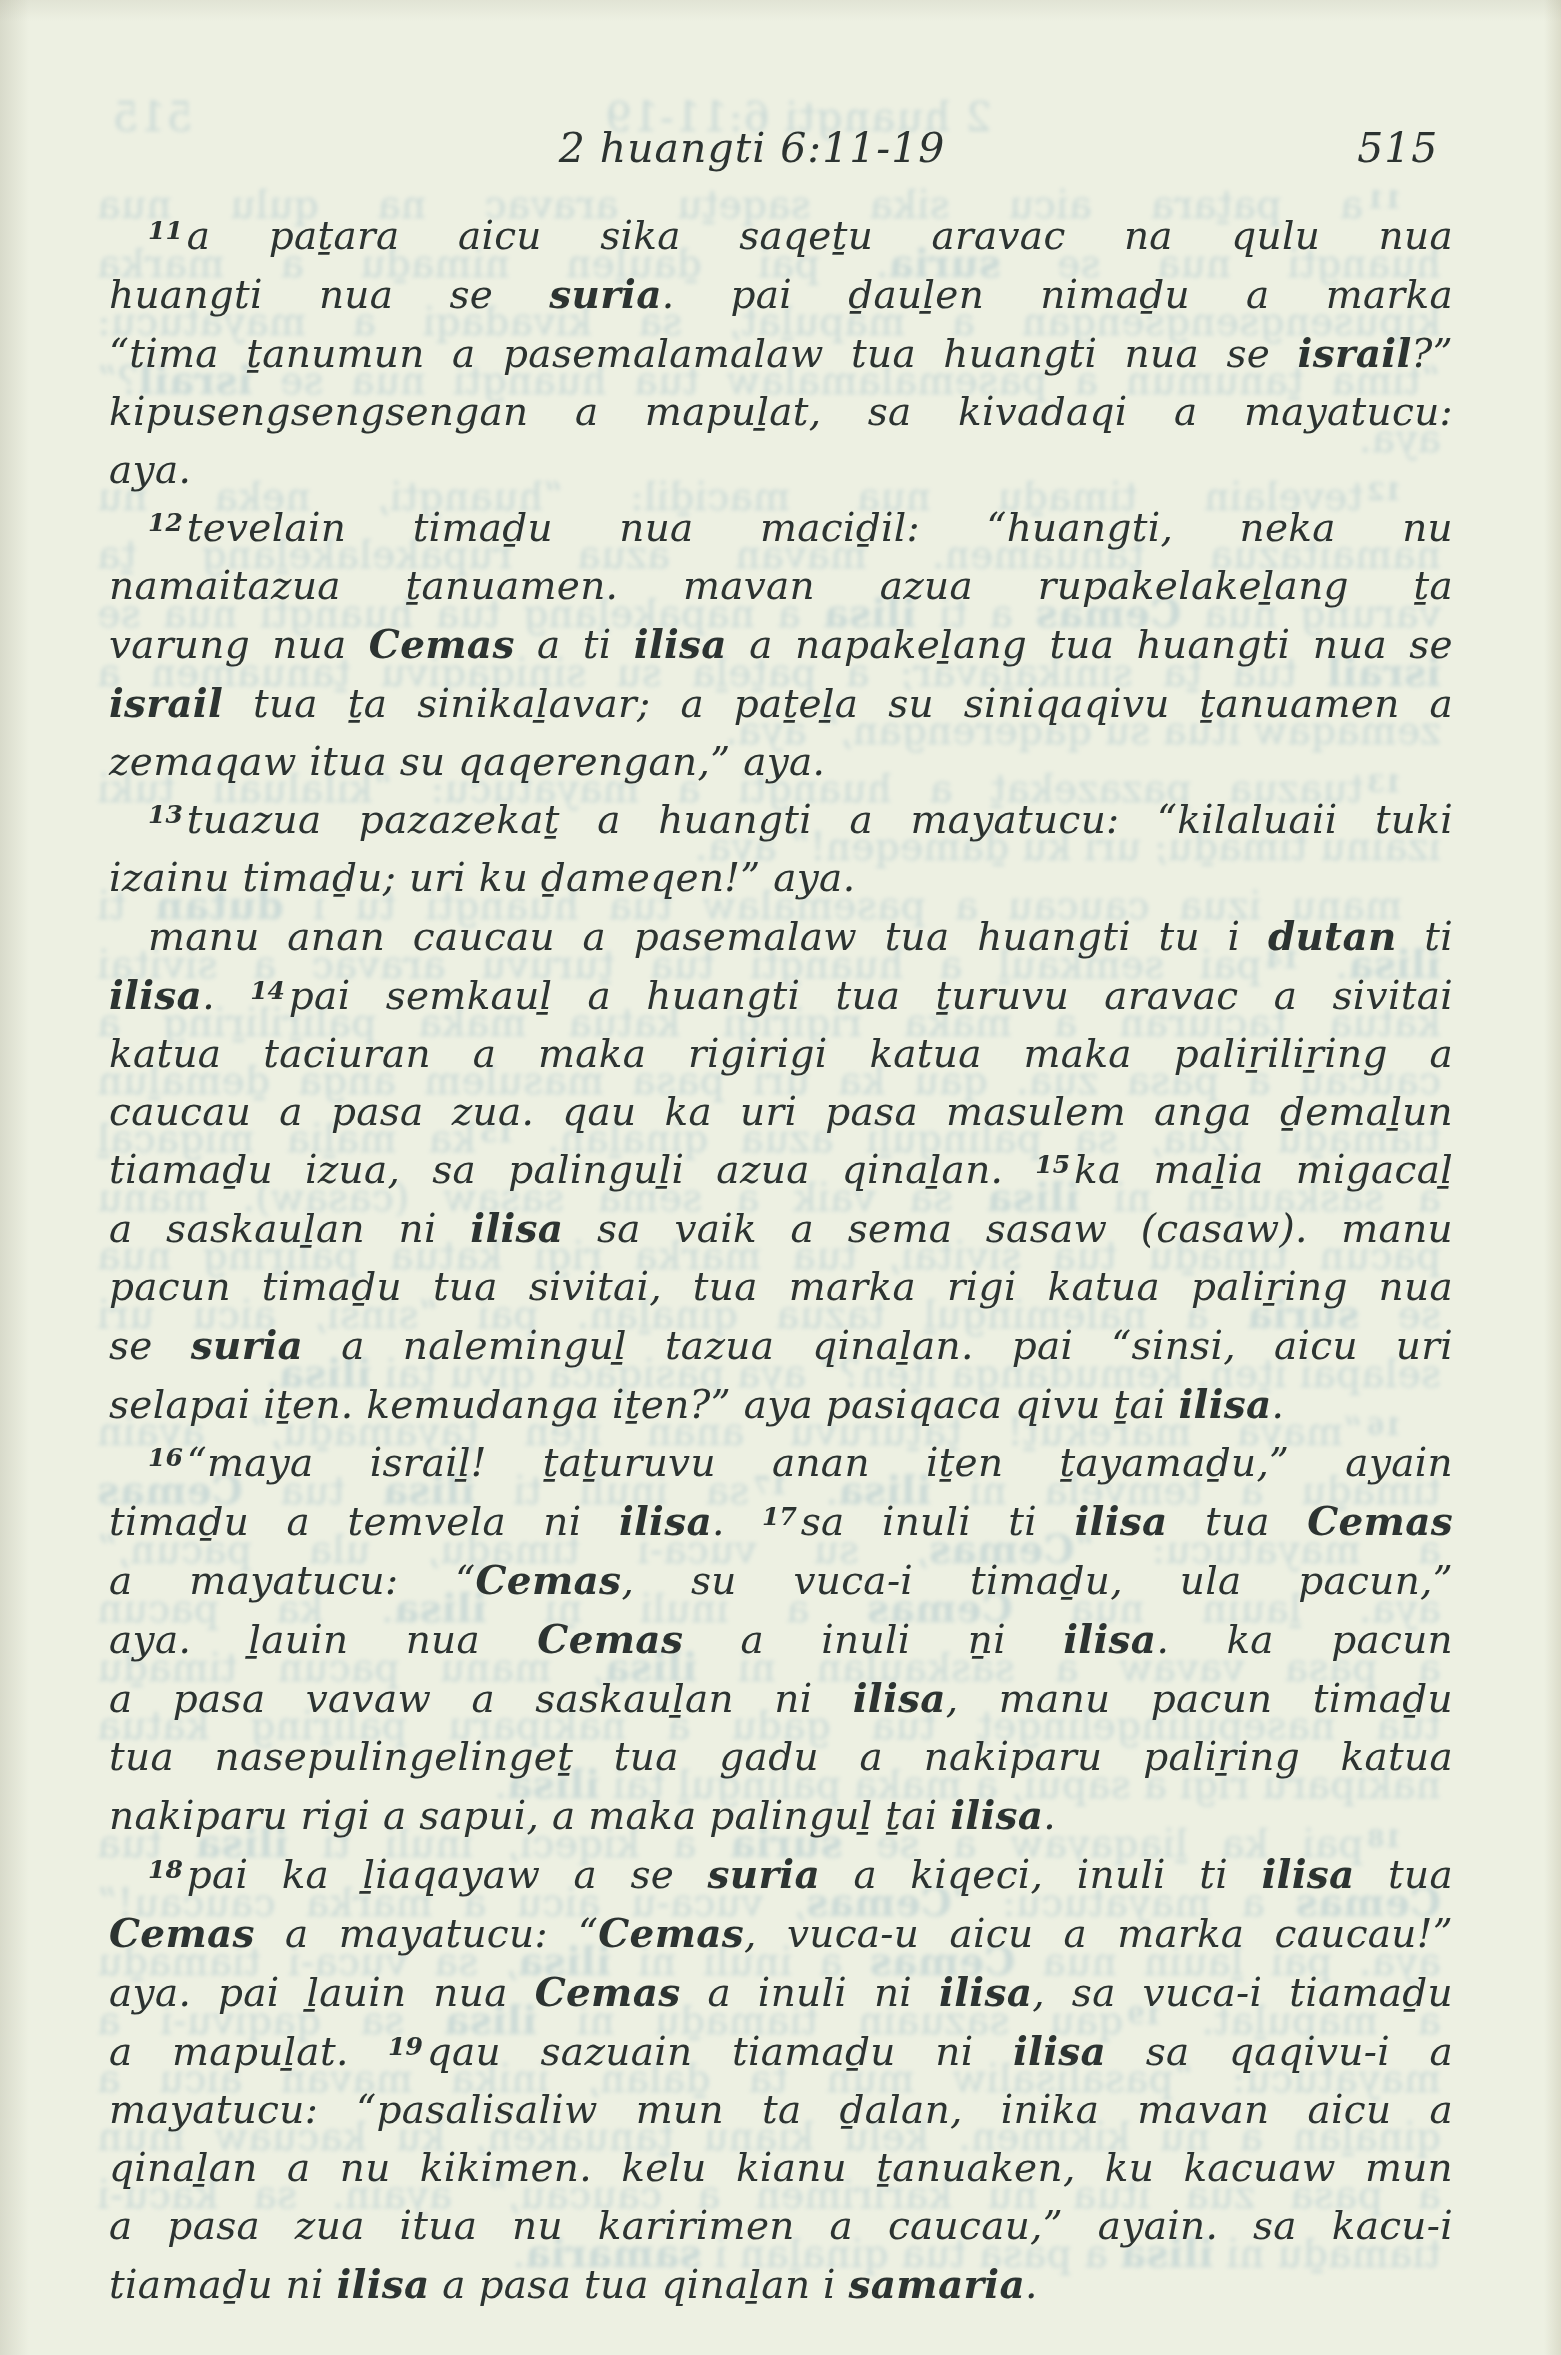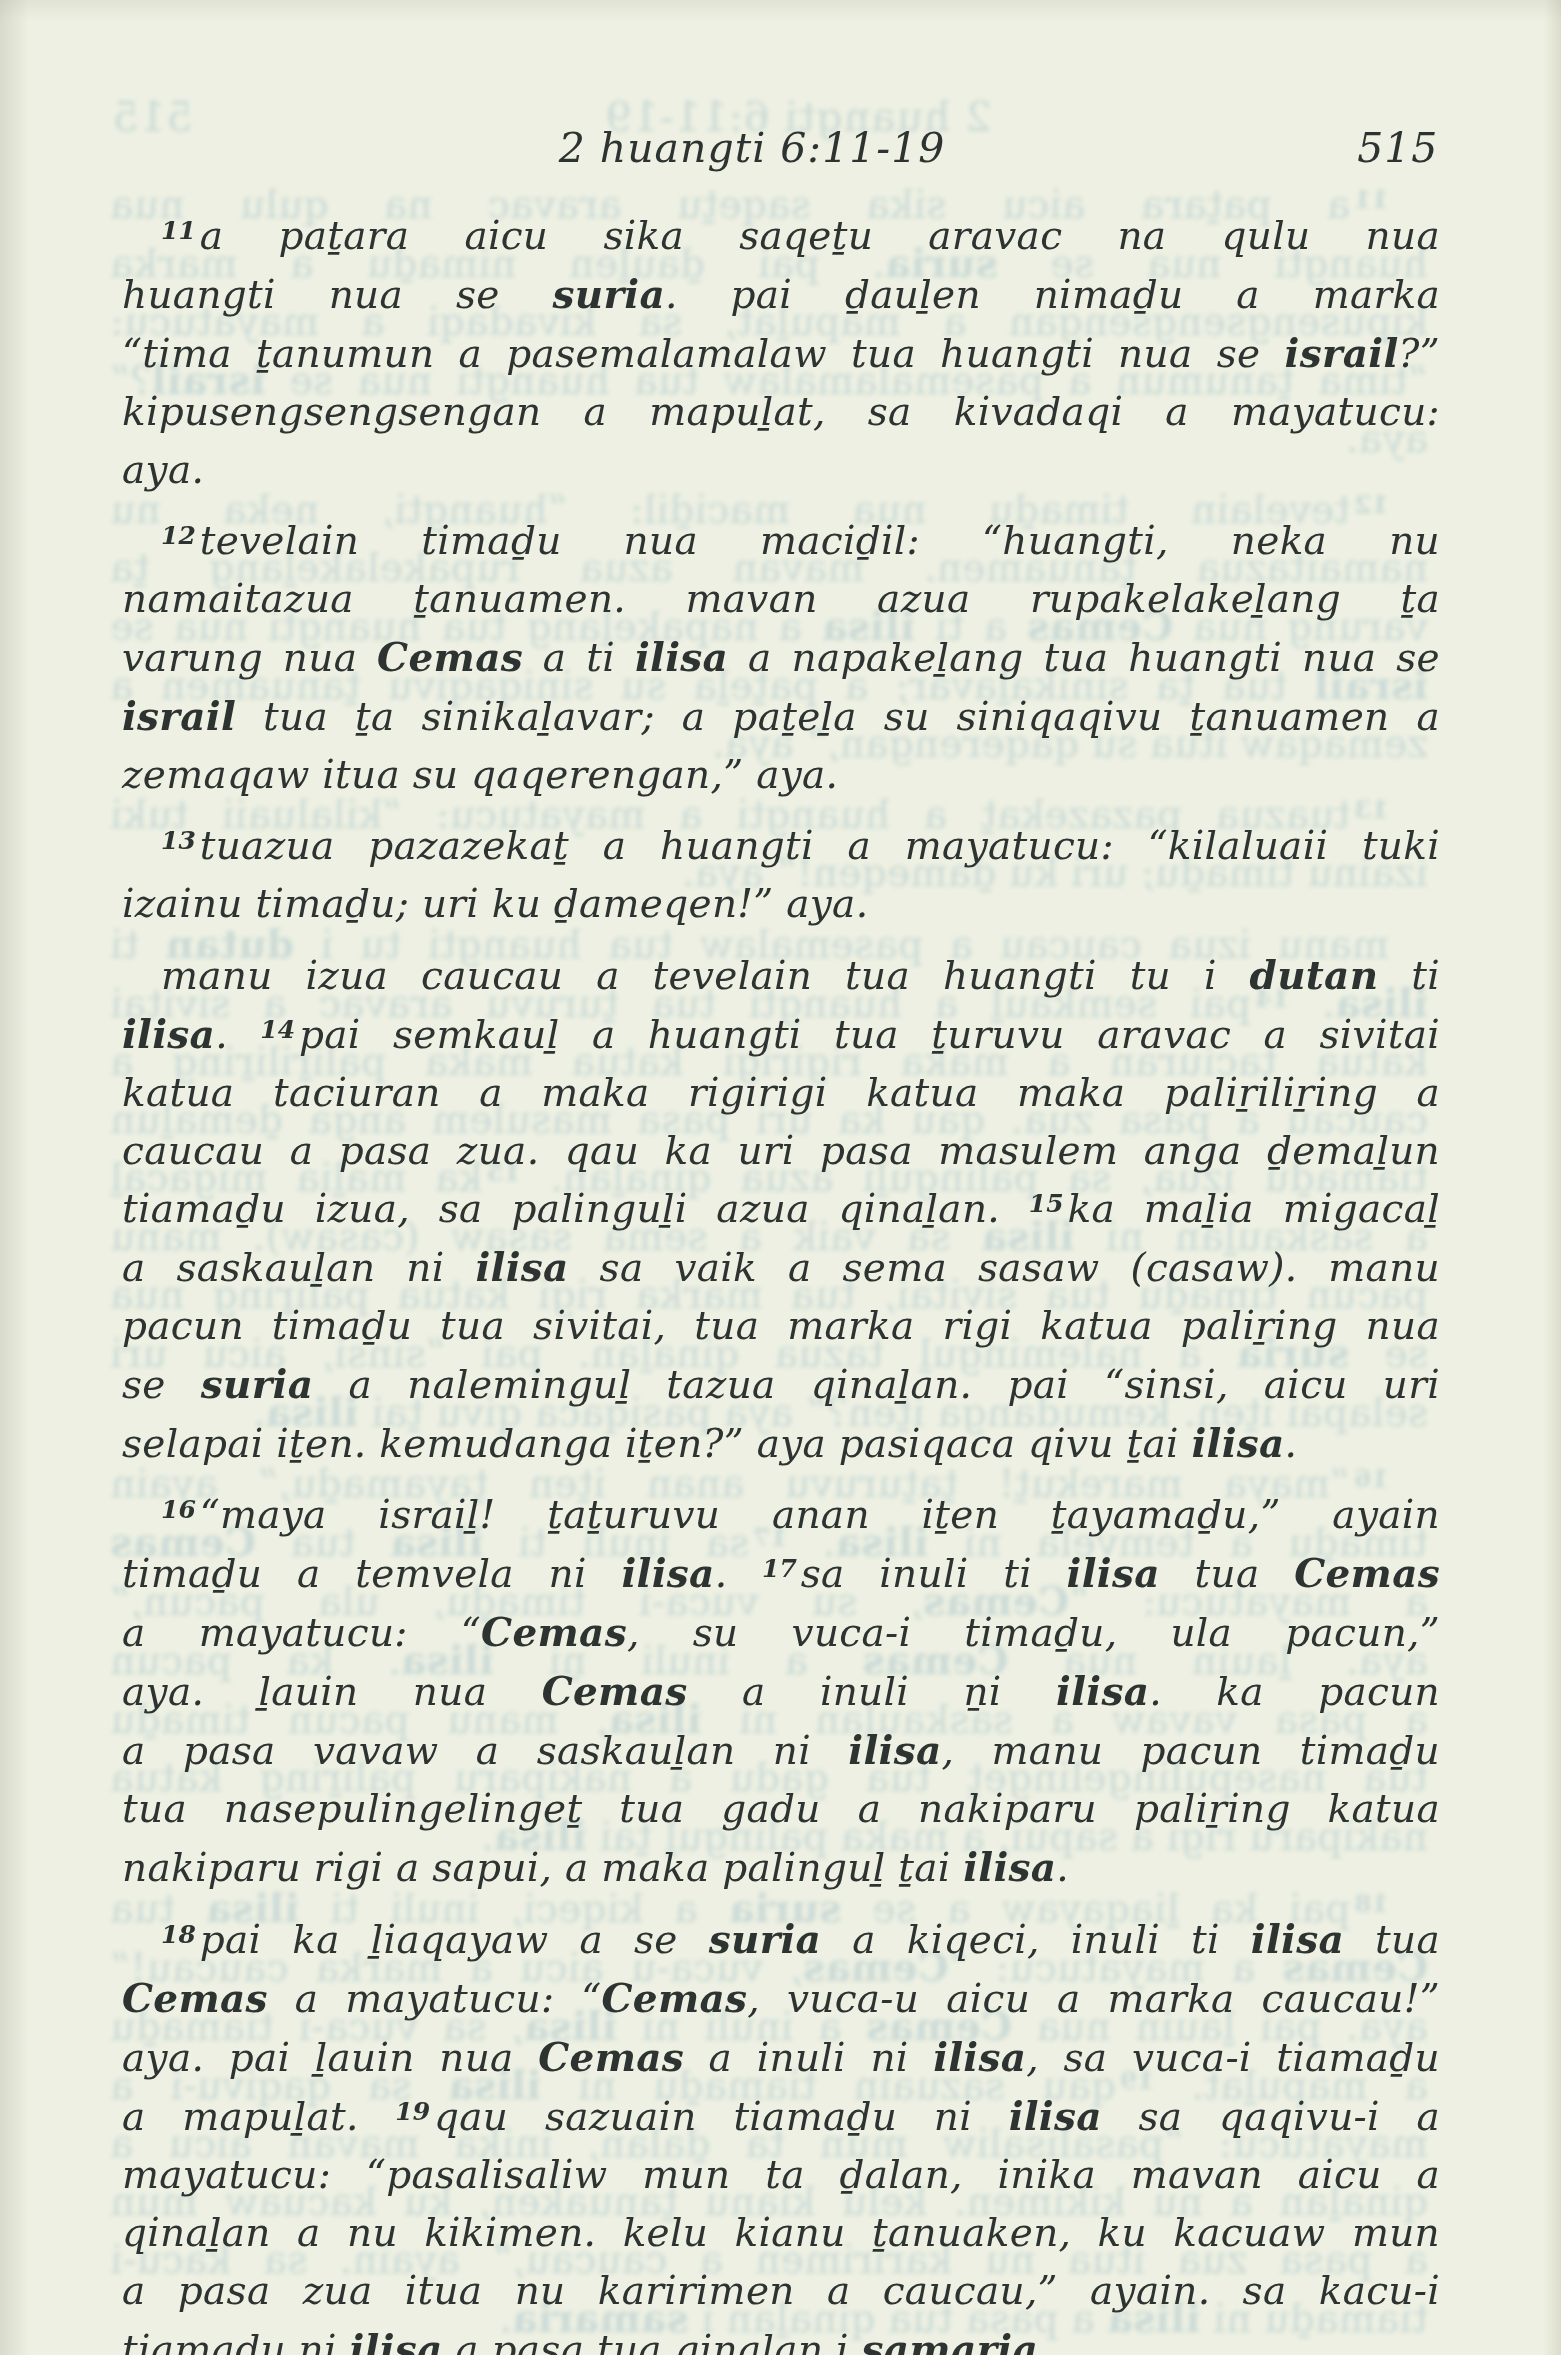--- a/index.html
+++ b/index.html
@@ -69,21 +69,21 @@
   .page-number {
     position: absolute;
     right: 14.6px; top: 0; margin-left: 19px;
   }
   .text-block {
     margin-top: 27px;
     font-size: 39px;
     line-height: 58px;
     letter-spacing: 0.3px;
   }
-  .para { margin: 13px; }
+  .para { margin: 0; }
   .line {
     text-align: justify;
     text-align-last: justify;
     text-justify: inter-word;
     white-space: normal;
   }
   .line.first { text-indent: 39px; }
   .line.last { text-align-last: left; }
   .b { font-weight: bold; }
   sup.verse {
@@ -177,21 +177,21 @@
           <div class="line"><span>namaitazua ṯanuamen. mavan azua rupakelakeḻang ṯa</span></div>
           <div class="line"><span>varung nua </span><span class="b">Cemas</span><span> a ti </span><span class="b">ilisa</span><span> a napakeḻang tua huangti nua se</span></div>
           <div class="line"><span class="b">israil</span><span> tua ṯa sinikaḻavar; a paṯeḻa su siniqaqivu ṯanuamen a</span></div>
           <div class="line last"><span>zemaqaw itua su qaqerengan,” aya.</span></div>
         </div>
         <div class="para">
           <div class="line first"><sup class="verse">13</sup><span>tuazua pazazekaṯ a huangti a mayatucu: “kilaluaii tuki</span></div>
           <div class="line last"><span>izainu timaḏu; uri ku ḏameqen!” aya.</span></div>
         </div>
         <div class="para">
-          <div class="line first"><span>manu izua caucau a tevelain tua huangti tu i </span><span class="b">dutan</span><span> ti</span></div>
+          <div class="line first"><span>manu anan caucau a pasemalaw tua huangti tu i </span><span class="b">dutan</span><span> ti</span></div>
           <div class="line"><span class="b">ilisa</span><span>. </span><sup class="verse">14</sup><span>pai semkauḻ a huangti tua ṯuruvu aravac a sivitai</span></div>
           <div class="line"><span>katua taciuran a maka rigirigi katua maka paliṟiliṟing a</span></div>
           <div class="line"><span>caucau a pasa zua. qau ka uri pasa masulem anga ḏemaḻun</span></div>
           <div class="line"><span>tiamaḏu izua, sa palinguḻi azua qinaḻan. </span><sup class="verse">15</sup><span>ka maḻia migacaḻ</span></div>
           <div class="line"><span>a saskauḻan ni </span><span class="b">ilisa</span><span> sa vaik a sema sasaw (casaw). manu</span></div>
           <div class="line"><span>pacun timaḏu tua sivitai, tua marka rigi katua paliṟing nua</span></div>
           <div class="line"><span>se </span><span class="b">suria</span><span> a naleminguḻ tazua qinaḻan. pai “sinsi, aicu uri</span></div>
           <div class="line last"><span>selapai iṯen. kemudanga iṯen?” aya pasiqaca qivu ṯai </span><span class="b">ilisa</span><span>.</span></div>
         </div>
         <div class="para">

